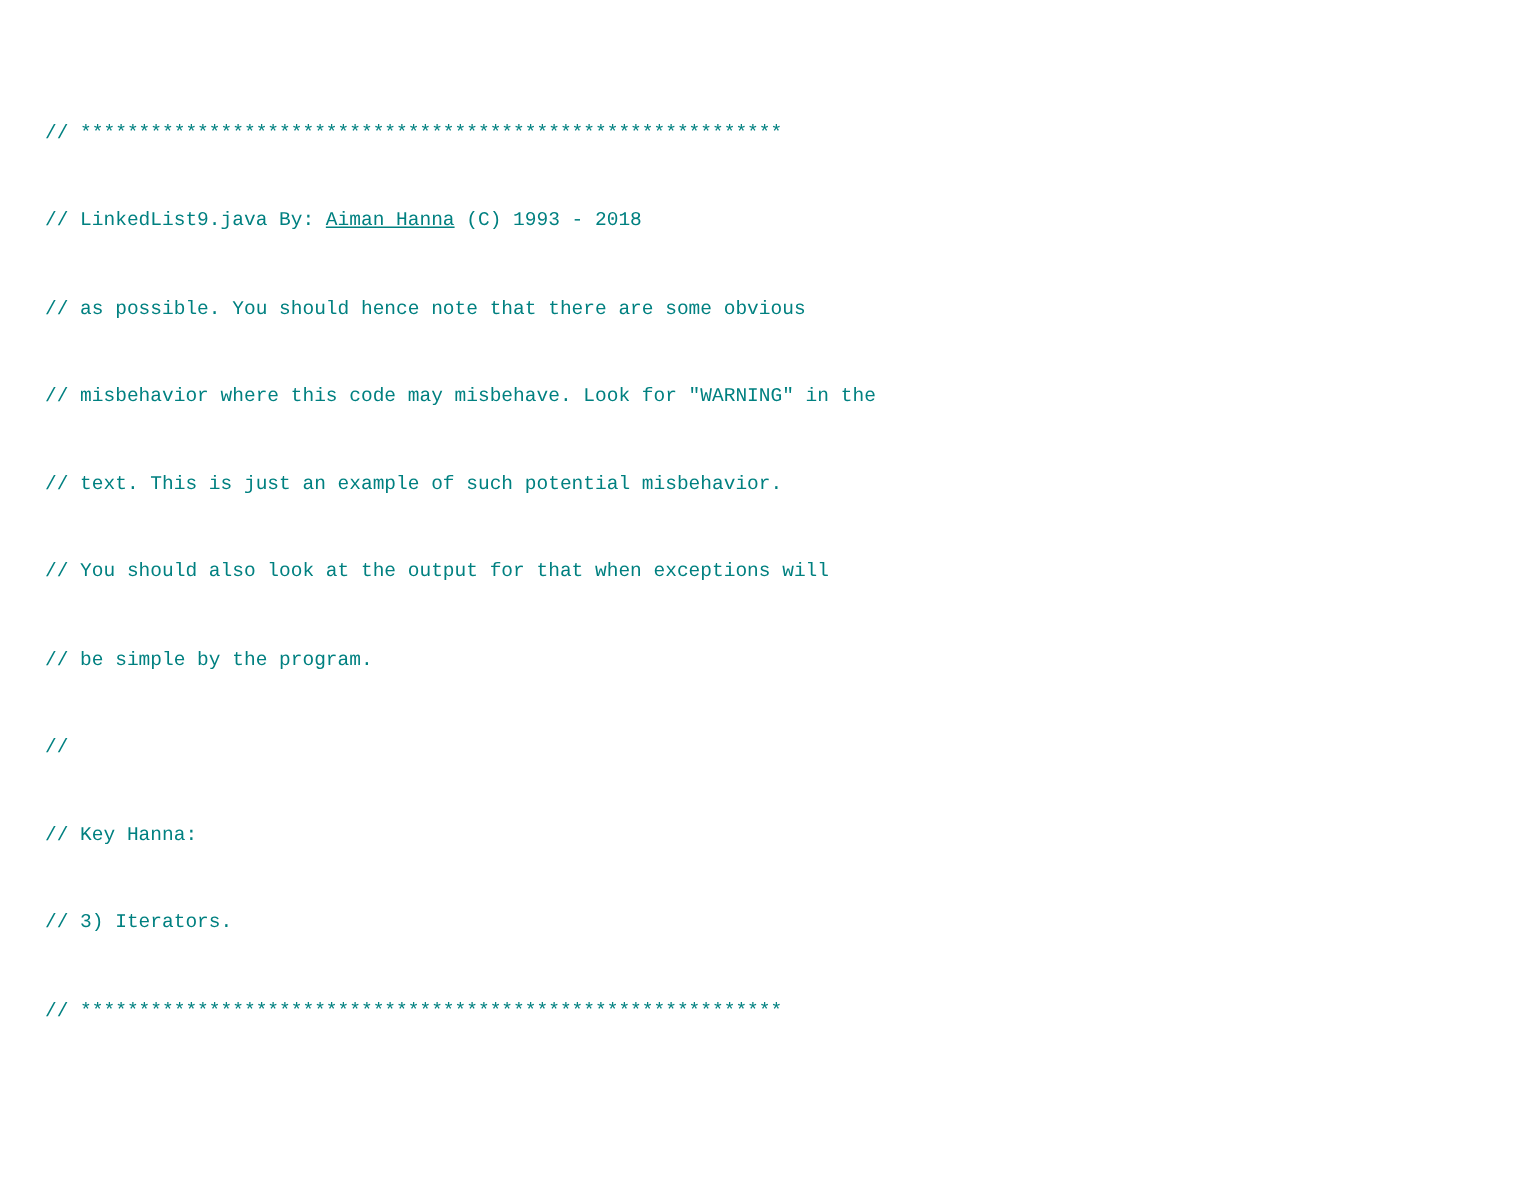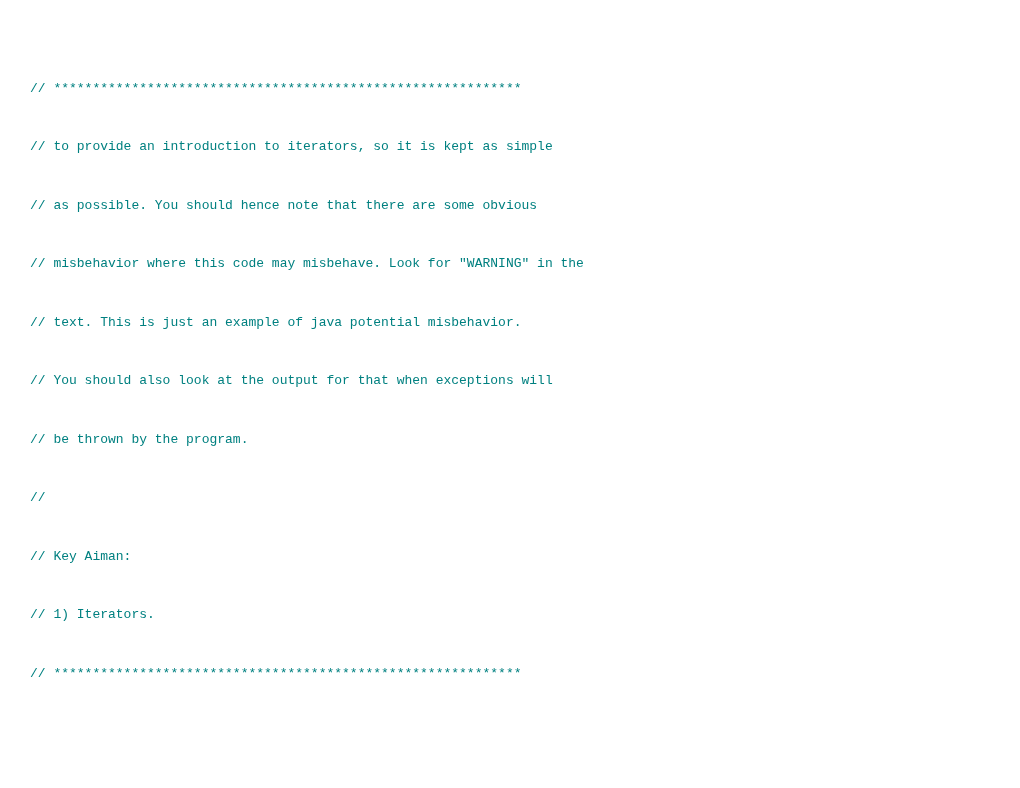--- a/index.html
+++ b/index.html
@@ -34,29 +34,29 @@
       display: block;
       min-height: 1.5em;
     }
   </style>
 </head>
 <body>
 
 <div class="code-container">
 
   <span class="code-line comment">// ************************************************************</span>
-  <span class="code-line comment">// to provide an introduction to iterators, so it is kept as simple</span>
+  <span class="code-line"><span class="comment">// LinkedList9.java By: </span><span class="comment underline">Aiman Hanna</span><span class="comment"> (C) 1993 - 2018</span></span>
   <span class="code-line comment">// as possible. You should hence note that there are some obvious</span>
   <span class="code-line comment">// misbehavior where this code may misbehave. Look for "WARNING" in the</span>
-  <span class="code-line comment">// text. This is just an example of java potential misbehavior.</span>
+  <span class="code-line comment">// text. This is just an example of such potential misbehavior.</span>
   <span class="code-line comment">// You should also look at the output for that when exceptions will</span>
-  <span class="code-line comment">// be thrown by the program.</span>
+  <span class="code-line comment">// be simple by the program.</span>
   <span class="code-line comment">//</span>
-  <span class="code-line comment">// Key Aiman:</span>
-  <span class="code-line comment">// 1) Iterators.</span>
+  <span class="code-line comment">// Key Hanna:</span>
+  <span class="code-line comment">// 3) Iterators.</span>
   <span class="code-line comment">// ************************************************************</span>
   
   
   
   
   
   
   
   
   

